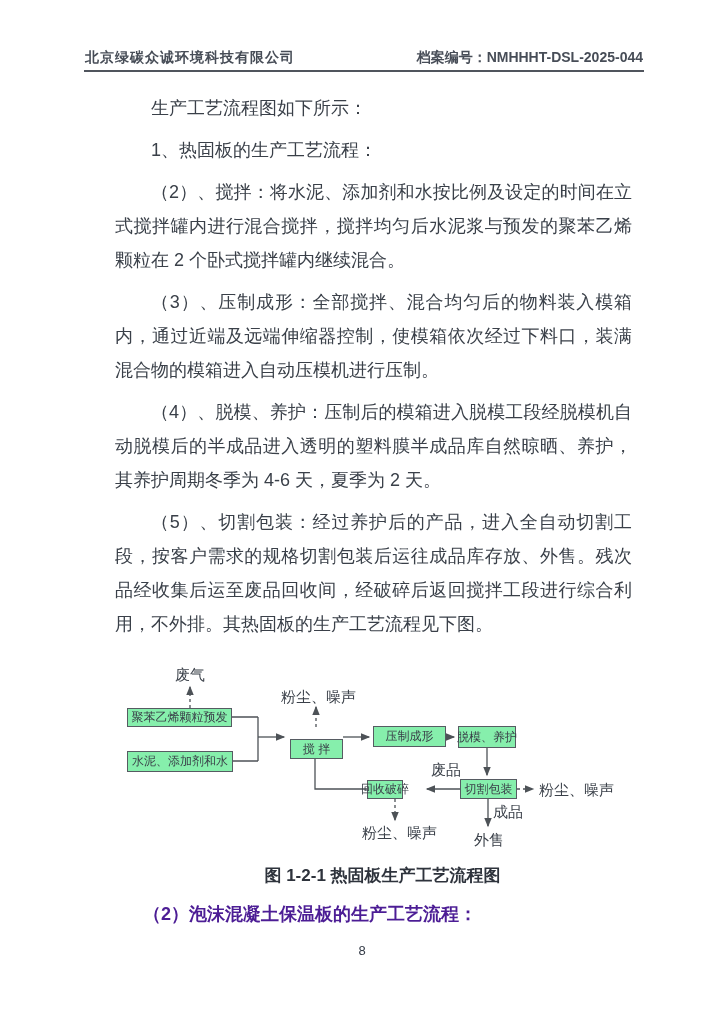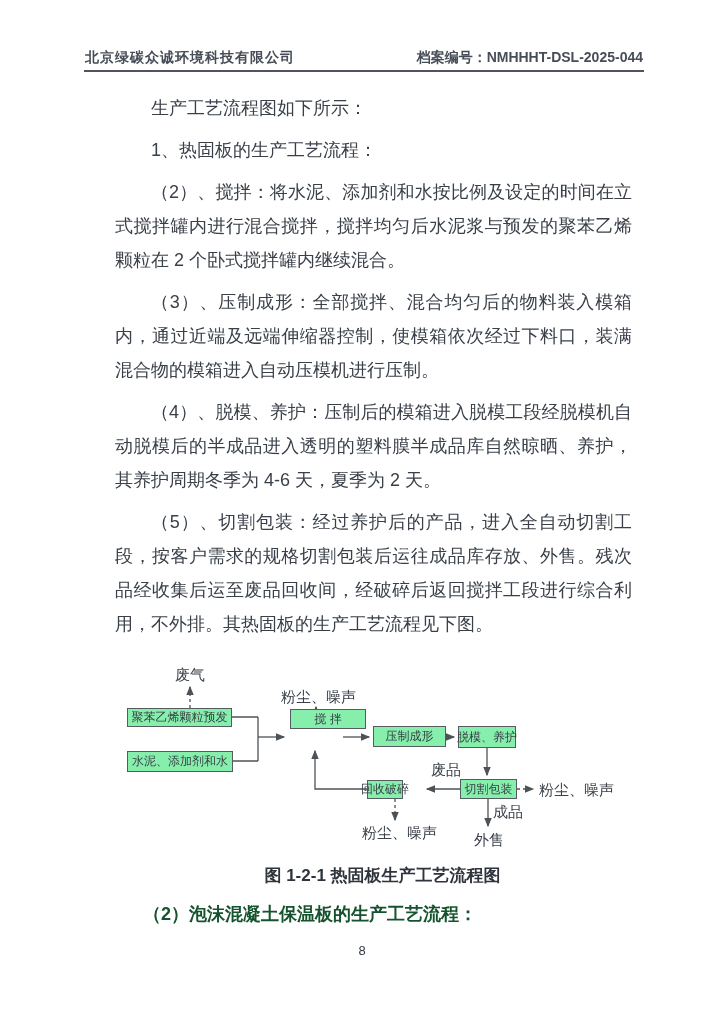--- a/index.html
+++ b/index.html
@@ -88,21 +88,21 @@
     color: #2e333c;
     padding-left: 41px;
   }
   .subheading {
     position: absolute;
     left: 107px; top: 902px;
     width: 533px;
     font-size: 18px;
     font-weight: bold;
     text-indent: 2em;
-    color: #14532d;
+    color: #4c1d95;
   }
   .pagenum {
     position: absolute;
     left: 0; right: 0; top: 943px;
     text-align: center;
     font-size: 13px;
     color: #333a46;
   }
 </style>
 </head>
@@ -151,21 +151,21 @@
 
       <line class="ln dash" x1="196" y1="65" x2="196" y2="45" marker-end="url(#ah)"></line>
 
       <line class="ln dash" x1="275" y1="137" x2="275" y2="158" marker-end="url(#ah)"></line>
 
       <line class="ln dash" x1="397" y1="127" x2="413" y2="127" marker-end="url(#ah)"></line>
     </svg>
 
     <div class="node" style="left:7px;top:46px;width:105px;height:19px">聚苯乙烯颗粒预发</div>
     <div class="node" style="left:7px;top:89px;width:106px;height:21px">水泥、添加剂和水</div>
-    <div class="node" style="left:170px;top:47px;width:76px;height:20px">搅 拌</div>
+    <div class="node" style="left:170px;top:77px;width:53px;height:20px">搅 拌</div>
     <div class="node" style="left:253px;top:64px;width:73px;height:21px">压制成形</div>
     <div class="node" style="left:338px;top:64px;width:58px;height:22px">脱模、养护</div>
     <div class="node" style="left:340px;top:117px;width:57px;height:20px">切割包装</div>
     <div class="node" style="left:247px;top:118px;width:36px;height:19px">回收破碎</div>
 
     <div class="dlabel" style="left:55px;top:4px">废气</div>
     <div class="dlabel" style="left:161px;top:26px">粉尘、噪声</div>
     <div class="dlabel" style="left:311px;top:99px">废品</div>
     <div class="dlabel" style="left:419px;top:119px">粉尘、噪声</div>
     <div class="dlabel" style="left:373px;top:141px">成品</div>

